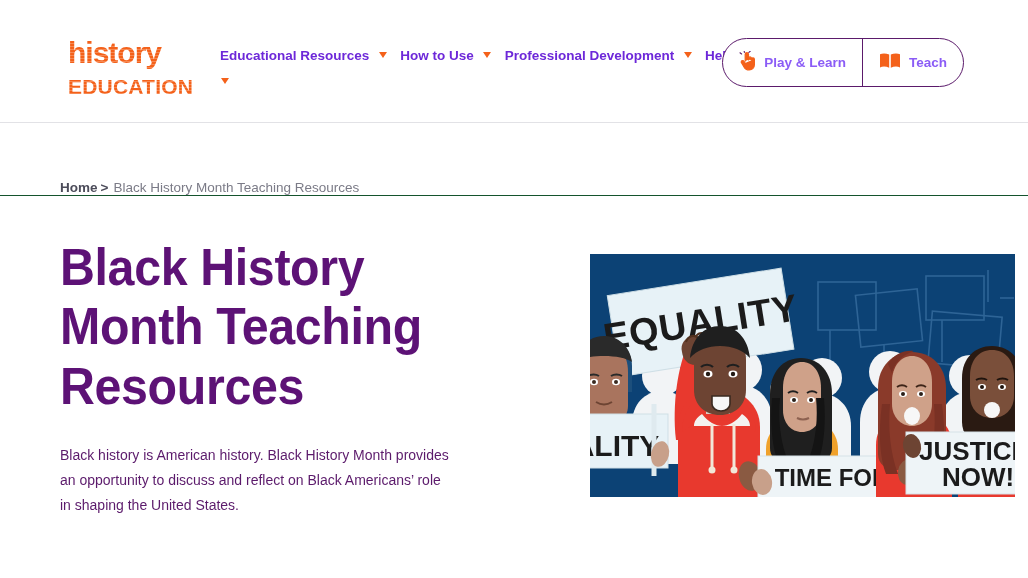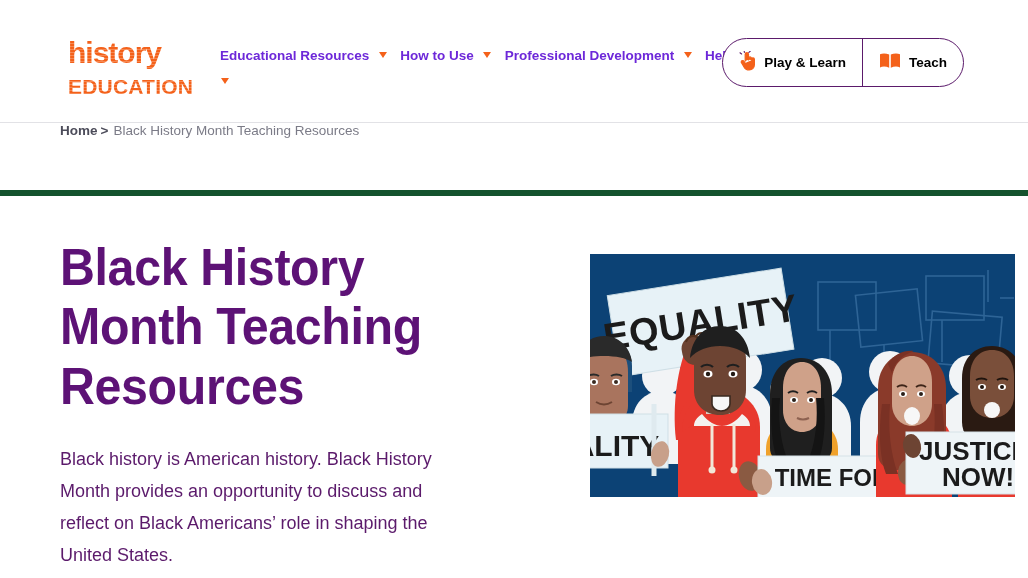--- a/index.html
+++ b/index.html
@@ -109,39 +109,39 @@
     height: 47px;
     overflow: hidden;
     background: #fff;
   }
   .cta-btn {
     display: flex;
     align-items: center;
     gap: 8px;
     padding: 0 16px;
     text-decoration: none;
-    color: #000000;
+    color: #8b5cf6;
     font-size: 13.5px;
     font-weight: bold;
     white-space: nowrap;
     background: transparent;
     border: none;
     cursor: pointer;
     font-family: "Liberation Sans", sans-serif;
   }
   .cta-btn + .cta-btn { border-left: 1.5px solid #5b1a6b; }
   .cta-icon { display: block; flex: none; }
 
   
   .breadcrumb-bar {
     height: 73px;
     box-sizing: border-box;
-    border-bottom: 6px solid #14532d;
+    border-bottom: 1px solid #14532d;
     display: flex;
-    align-items: flex-start;
+    align-items: flex-end;
     padding-left: 60px;
     background: #fff;
   }
   .crumb-home {
     color: #4c4c5a;
     font-size: 13.5px;
     font-weight: bold;
     text-decoration: none;
   }
   .crumb-sep {
@@ -176,21 +176,21 @@
     font-weight: bold;
     line-height: 1.14;
     letter-spacing: -0.4px;
     transform: scaleX(0.93);
     transform-origin: left top;
     max-width: 400px;
   }
   .page-intro {
     margin: 27px 0 0 0;
     color: #5b1a6b;
-    font-size: 18px;
+    font-size: 14px;
     line-height: 1.78;
     max-width: 392px;
   }
 
   .hero-right { flex: none; }
 
   
   .hero-figure {
     width: 425px;
     height: 243px;

